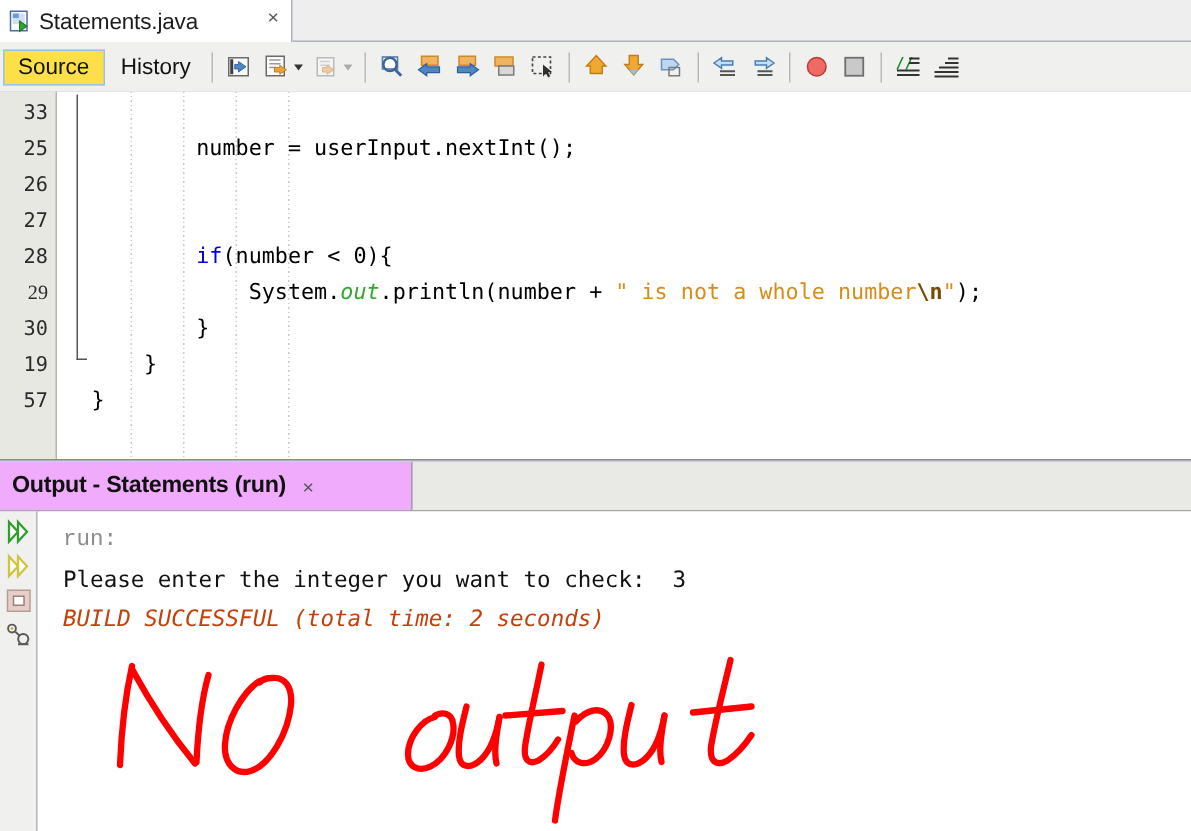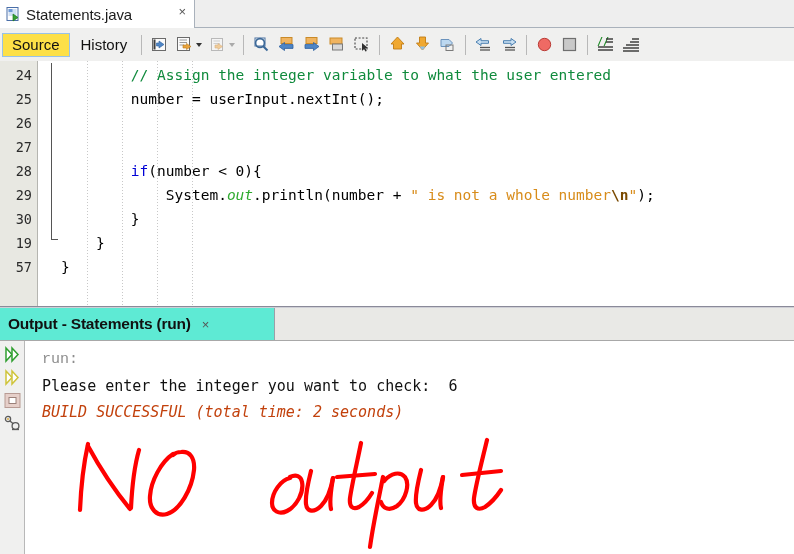--- a/index.html
+++ b/index.html
@@ -79,21 +79,21 @@
   .k-pl{color:#000;}
 
   
   .splitline{position:absolute;left:0;top:306px;width:794px;height:2px;background:#8a8a99;}
   .splitline .inner{position:absolute;left:0;top:1px;width:794px;height:1px;background:#cfcfd6;}
 
   
   .outwin{position:absolute;left:0;top:308px;width:794px;height:246px;background:#f0f0ef;}
   .outtabrow{position:absolute;left:0;top:0;width:794px;height:32px;background:#e9e9e6;}
   .outtab{
-    position:absolute;left:0;top:0;height:32px;width:275px;background:#5eead4;
+    position:absolute;left:0;top:0;height:32px;width:275px;background:#f0abfc;
     border-right:1px solid #9aa0a8;box-sizing:border-box;
     display:flex;align-items:center;padding-left:8px;
   }
   .outtab-label{
     font-size:15.5px;font-weight:bold;color:#111;
     font-family:"Liberation Sans",sans-serif;white-space:nowrap;letter-spacing:-0.2px;
   }
   .outtab-close{margin-left:11px;font-size:13px;color:#555;font-family:"Liberation Sans",sans-serif;}
   .outbody{position:absolute;left:0;top:32px;width:794px;height:214px;background:#ffffff;
            border-top:1px solid #a8a8a8;box-sizing:border-box;}
@@ -282,39 +282,38 @@
           <line x1="6" y1="11" x2="19" y2="11" stroke="#333" stroke-width="1.4"></line>
           <line x1="3" y1="14" x2="19" y2="14" stroke="#333" stroke-width="1.4"></line>
           <line x1="3" y1="17" x2="19" y2="17" stroke="#333" stroke-width="1.4"></line>
         </svg>
       </div>
     </div>
   </div>
 
   <div class="editor">
     <div class="gutter" id="gutter">
-        <div class="lnum" style="top: 2px;">24</div>
+        <div class="lnum" style="top: 2px;">33</div>
         <div class="lnum" style="top: 26px;">25</div>
         <div class="lnum" style="top: 50px;">26</div>
         <div class="lnum" style="top: 74px; text-align: right;">27</div>
         <div class="lnum" style="top: 98px;">28</div>
-        <div class="lnum" style="top: 122px;">29</div>
+        <div class="lnum" style="top: 122px; font-family: Liberation Serif, serif;">29</div>
         <div class="lnum" style="top: 146px;">30</div>
         <div class="lnum" style="top: 170px;">19</div>
         <div class="lnum" style="top: 194px;">57</div>
       </div>
     <div class="foldcol">
       <div class="foldbar"></div>
     </div>
     <div class="codearea" id="codearea">
       <div class="iguide" style="left:26px"></div>
       <div class="iguide" style="left:61px"></div>
       <div class="iguide" style="left:96px"></div>
       <div class="iguide" style="left:131px"></div>
-    <div class="cline" style="top: 2px;"><span class="k-pl">        </span><span class="k-com">// Assign the integer variable to what the user entered</span></div>
         <div class="cline" style="top: 26px;"><span class="k-pl">        number = userInput.nextInt();</span></div>
         <div class="cline" style="top: 50px;"><span class="k-pl"></span></div>
         <div class="cline" style="top: 74px;"><span class="k-pl">        </span></div>
         <div class="cline" style="top: 98px;"><span class="k-pl">        </span><span class="k-kw">if</span><span class="k-pl">(number &lt; 0){</span></div>
         <div class="cline" style="top: 122px;"><span class="k-pl">            System.</span><span class="k-fld">out</span><span class="k-pl">.println(number + </span><span class="k-str">" is not a whole number</span><span class="k-esc">\n</span><span class="k-str">"</span><span class="k-pl">);</span></div>
         <div class="cline" style="top: 146px;"><span class="k-pl">        }</span></div>
         <div class="cline" style="top: 170px;"><span class="k-pl">    }</span></div>
         <div class="cline" style="top: 194px;"><span class="k-pl">}</span></div>
       </div>
   </div>
@@ -355,21 +354,21 @@
             <circle cx="5" cy="5" r="2.6" fill="none" stroke="#5a5a5a" stroke-width="1.3"></circle>
             <circle cx="5" cy="5" r="0.9" fill="#d8a32a"></circle>
             <circle cx="12.5" cy="12" r="3.4" fill="none" stroke="#5a5a5a" stroke-width="1.3"></circle>
             <line x1="7" y1="7" x2="10.2" y2="9.8" stroke="#5a5a5a" stroke-width="1.3"></line>
             <line x1="9" y1="15.5" x2="16" y2="15.5" stroke="#5a5a5a" stroke-width="1.3"></line>
           </svg>
         </div>
       </div>
       <div class="outtext" id="outtext">
           <div class="oline o-gray" style="top: 6px;">run:</div>
-          <div class="oline o-black" style="top: 32px;">Please enter the integer you want to check:  6</div>
+          <div class="oline o-black" style="top: 32px;">Please enter the integer you want to check:  3</div>
           <div class="oline o-green" style="top: 58px;">BUILD SUCCESSFUL (total time: 2 seconds)</div>
         </div>
     </div>
   </div>
 
   <svg class="ink" width="794" height="554" viewBox="0 0 794 554">
     <g fill="none" stroke="#ff0000" stroke-width="4.2" stroke-linecap="round" stroke-linejoin="round">
 
       <path d="M80 510 C 81 486, 84 462, 88 444"></path>
       <path d="M88 446 C 101 470, 116 492, 130 509"></path>

